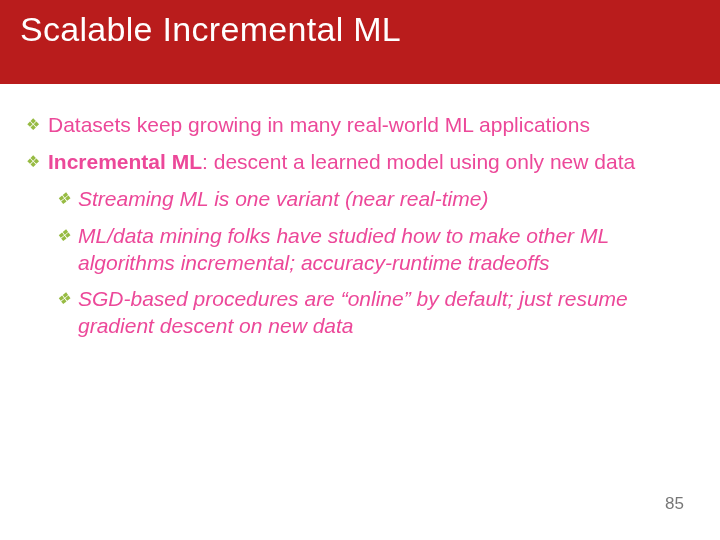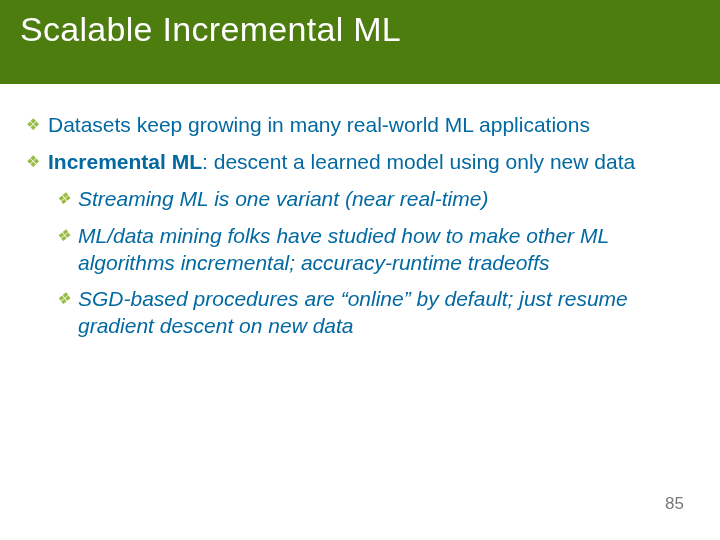--- a/index.html
+++ b/index.html
@@ -1,20 +1,20 @@
 <!DOCTYPE html>
 <html><head>
 <meta charset="utf-8">
 <style>
   * { margin: 0; padding: 0; box-sizing: border-box; }
   html, body { width: 720px; height: 540px; overflow: hidden; font-family: Arial, Helvetica, sans-serif; background: #fff; }
   .slide { width: 720px; height: 540px; position: relative; }
-  .title-bar { background: #4d7c0f; height: 84px; padding: 10px 20px 0 20px; }
+  .title-bar { background: #b91c1c; height: 84px; padding: 10px 20px 0 20px; }
   .title { color: #fff; font-size: 34px; font-weight: 400; letter-spacing: 0.3px; }
-  .content { padding: 28px 26px 0 26px; color: #0369a1; font-size: 21px; line-height: 1.28; }
+  .content { padding: 28px 26px 0 26px; color: #ec4899; font-size: 21px; line-height: 1.28; }
   .bullet { position: relative; padding-left: 22px; margin-bottom: 10px; }
   .bullet::before { content: "❖"; position: absolute; left: 0; top: 0; color: #97bb43; font-size: 16px; line-height: 26px; }
   .sub { margin-left: 30px; font-style: italic; }
   .bold { font-weight: 700; }
   .page-num { position: absolute; right: 36px; bottom: 26px; font-size: 17px; color: #777; }
 </style>
 </head>
 <body>
 
 <div class="slide">

